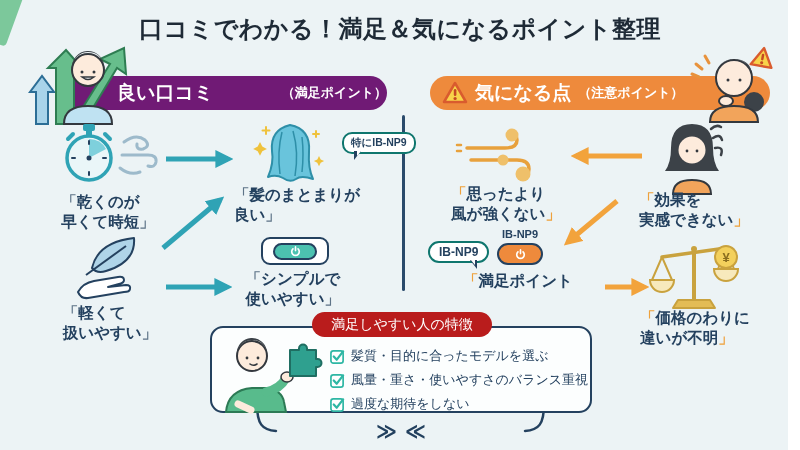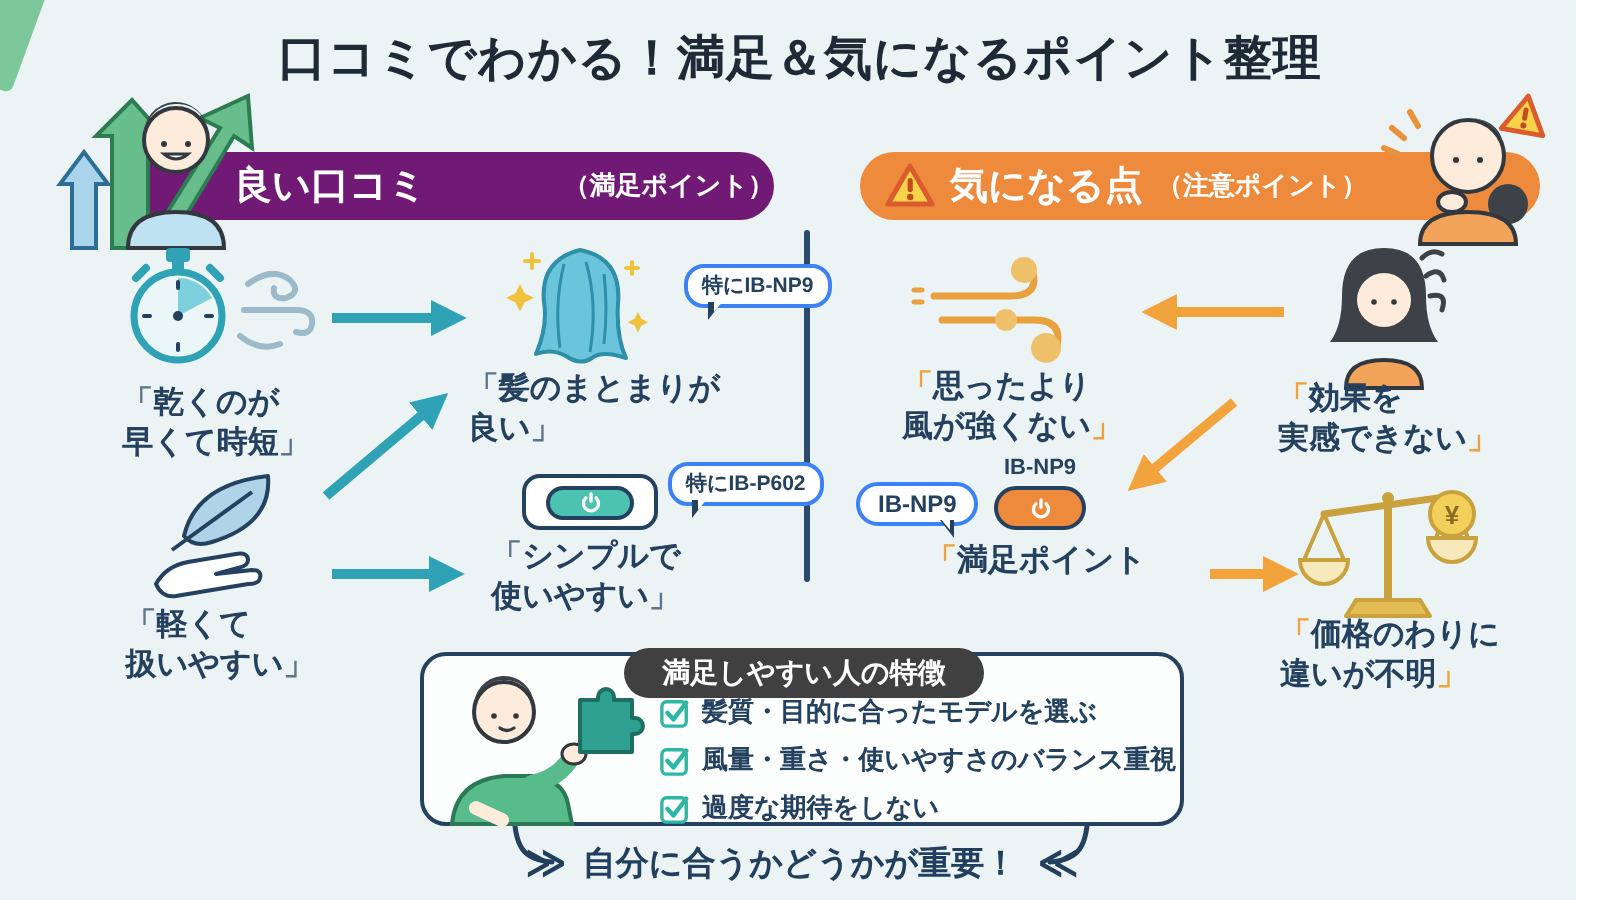--- a/index.html
+++ b/index.html
@@ -28,21 +28,21 @@
   .q1{left:108px;top:192px}
   .q2{left:110px;top:303px}
   .q3{left:297px;top:185px}
   .q4{left:293px;top:269px}
   .q5{left:506px;top:184px}
   .q6{left:518px;top:271px}
   .q7{left:694px;top:190px}
   .q8{left:695px;top:308px}
 
   
-  .badge{position:absolute;background:#fff;border:2px solid #3b82f6;border-radius:10px;
+  .badge{position:absolute;background:#fff;border:2px solid #0f766e;border-radius:10px;
          padding:2px 7px;font-size:10.5px;font-weight:800;color:#24415F;white-space:nowrap}
   .badge::before{content:"";position:absolute;left:10px;bottom:-8px;width:0;height:0;
          border-top:9px solid #24415F;border-right:7px solid transparent}
   .badge::after{content:"";position:absolute;left:12.5px;bottom:-4px;width:0;height:0;
          border-top:6px solid #fff;border-right:5px solid transparent}
   .badge-np9{left:342px;top:132px}
   .badge-p602{left:334px;top:231px}
   .bubble{left:428px;top:241px;font-size:12px;padding:2px 9px;border-radius:12px}
   .bubble::before{left:auto;right:10px;border-right:none;border-left:7px solid transparent}
   .bubble::after{left:auto;right:12.5px;border-right:none;border-left:5px solid transparent}
@@ -55,25 +55,25 @@
   .pwr-label{position:absolute;left:496px;top:228px;width:48px;text-align:center;
              font-size:11px;font-weight:800;color:#24415F}
   .pwr-orange{position:absolute;left:497px;top:243px;width:46px;height:22px;border:2px solid #24415F;
               border-radius:11px;background:#EE8A3C;display:flex;align-items:center;justify-content:center}
 
   .divider{position:absolute;left:402px;top:115px;width:2.5px;height:176px;background:#2A4A6B;border-radius:2px}
 
   
   .sum-box{position:absolute;left:210px;top:326px;width:382px;height:87px;background:#FCFEFE;
            border:2.5px solid #24415F;border-radius:13px}
-  .sum-header{position:absolute;left:312px;top:324px;width:180px;height:25px;background:#404040;
-              border-radius:14px;color:#fff;font-size:14px;font-weight:700;
+  .sum-header{position:absolute;left:312px;top:312px;width:180px;height:25px;background:#b91c1c;
+              border-radius:14px;color:#fff;font-size:14px;font-weight:400;
               display:flex;align-items:center;justify-content:center;white-space:nowrap}
   .checklist{position:absolute;left:330px;top:344px}
-  .chk-row{display:flex;align-items:center;gap:6px;height:24px;font-size:13px;font-weight:700;
+  .chk-row{display:flex;align-items:center;gap:6px;height:24px;font-size:13px;font-weight:400;
            color:#24415F;white-space:nowrap}
 
   .tagline{position:absolute;left:0;top:419px;width:800px;display:flex;align-items:center;
            justify-content:center;gap:10px;color:#22405E;font-weight:800}
   .tag-text{font-size:16.5px}
   .chev{font-size:20px;letter-spacing:-2px}
 
   .overlay{position:absolute;left:0;top:0;pointer-events:none}
   svg.icon{position:absolute;overflow:visible}
 </style>
@@ -215,21 +215,20 @@
 
   <div class="pwr-box">
     <div class="pwr-pill">
       <svg width="11" height="11" viewBox="0 0 12 12">
         <path d="M6,1 V5" stroke="#fff" stroke-width="1.8" stroke-linecap="round"></path>
         <path d="M3.2,3.2 a4.1,4.1 0 1 0 5.6,0" fill="none" stroke="#fff" stroke-width="1.8" stroke-linecap="round"></path>
       </svg>
     </div>
   </div>
 
-  <div class="badge badge-p602">特にIB-P602</div>
 
   <div class="quote good-q q4">
     <div><span class="br">「</span><span>シンプルで</span></div>
     <div><span>使いやすい</span><span class="br">」</span></div>
   </div>
 
   <svg class="icon" style="left:455px;top:128px" width="85" height="60" viewBox="0 0 85 60">
     <g stroke="#E8A13C" stroke-width="3.5" stroke-linecap="round" fill="none">
       <path d="M12,20 H50 q12,0 12,-8 q0,-7 -8,-7"></path>
       <path d="M16,32 H62 q12,0 12,9 q0,8 -9,8"></path>
@@ -328,17 +327,16 @@
       <svg width="15" height="15" viewBox="0 0 16 16">
         <rect x="1" y="2" width="13" height="13" rx="2.5" fill="#fff" stroke="#2EB7A4" stroke-width="1.8"></rect>
         <path d="M4,8 l3.2,3.4 L14,2.5" fill="none" stroke="#2EB7A4" stroke-width="2.4" stroke-linecap="round" stroke-linejoin="round"></path>
       </svg>
       <span>過度な期待をしない</span>
     </div>
   </div>
 
   <div class="tagline">
     <span class="chev">≫</span>
-    <span class="tag-text">自分に合うかどうかが重要！</span>
     <span class="chev">≪</span>
   </div>
 
 </div>
 
 </body></html>

